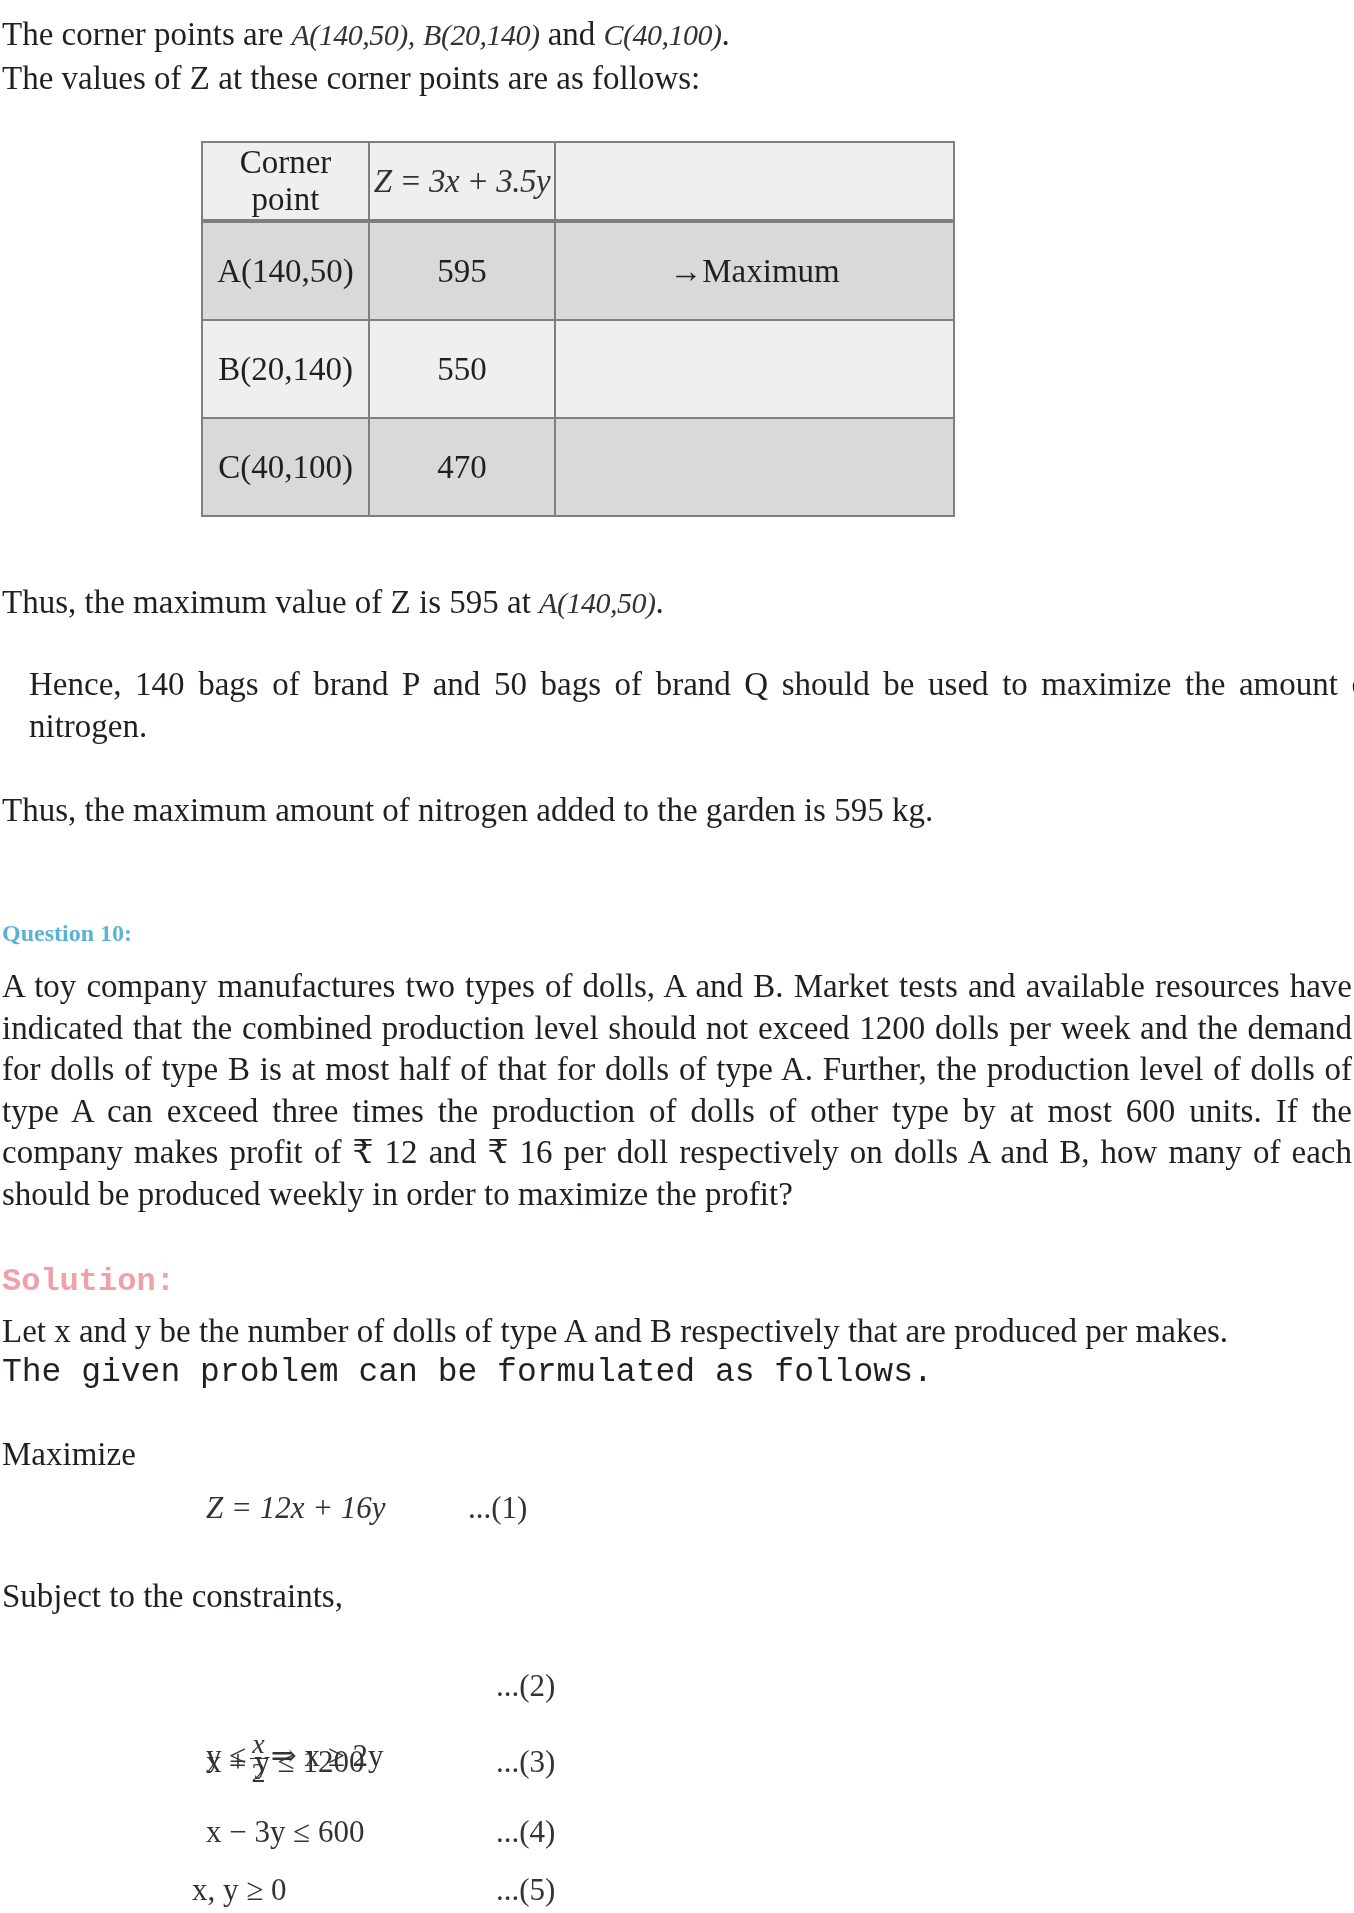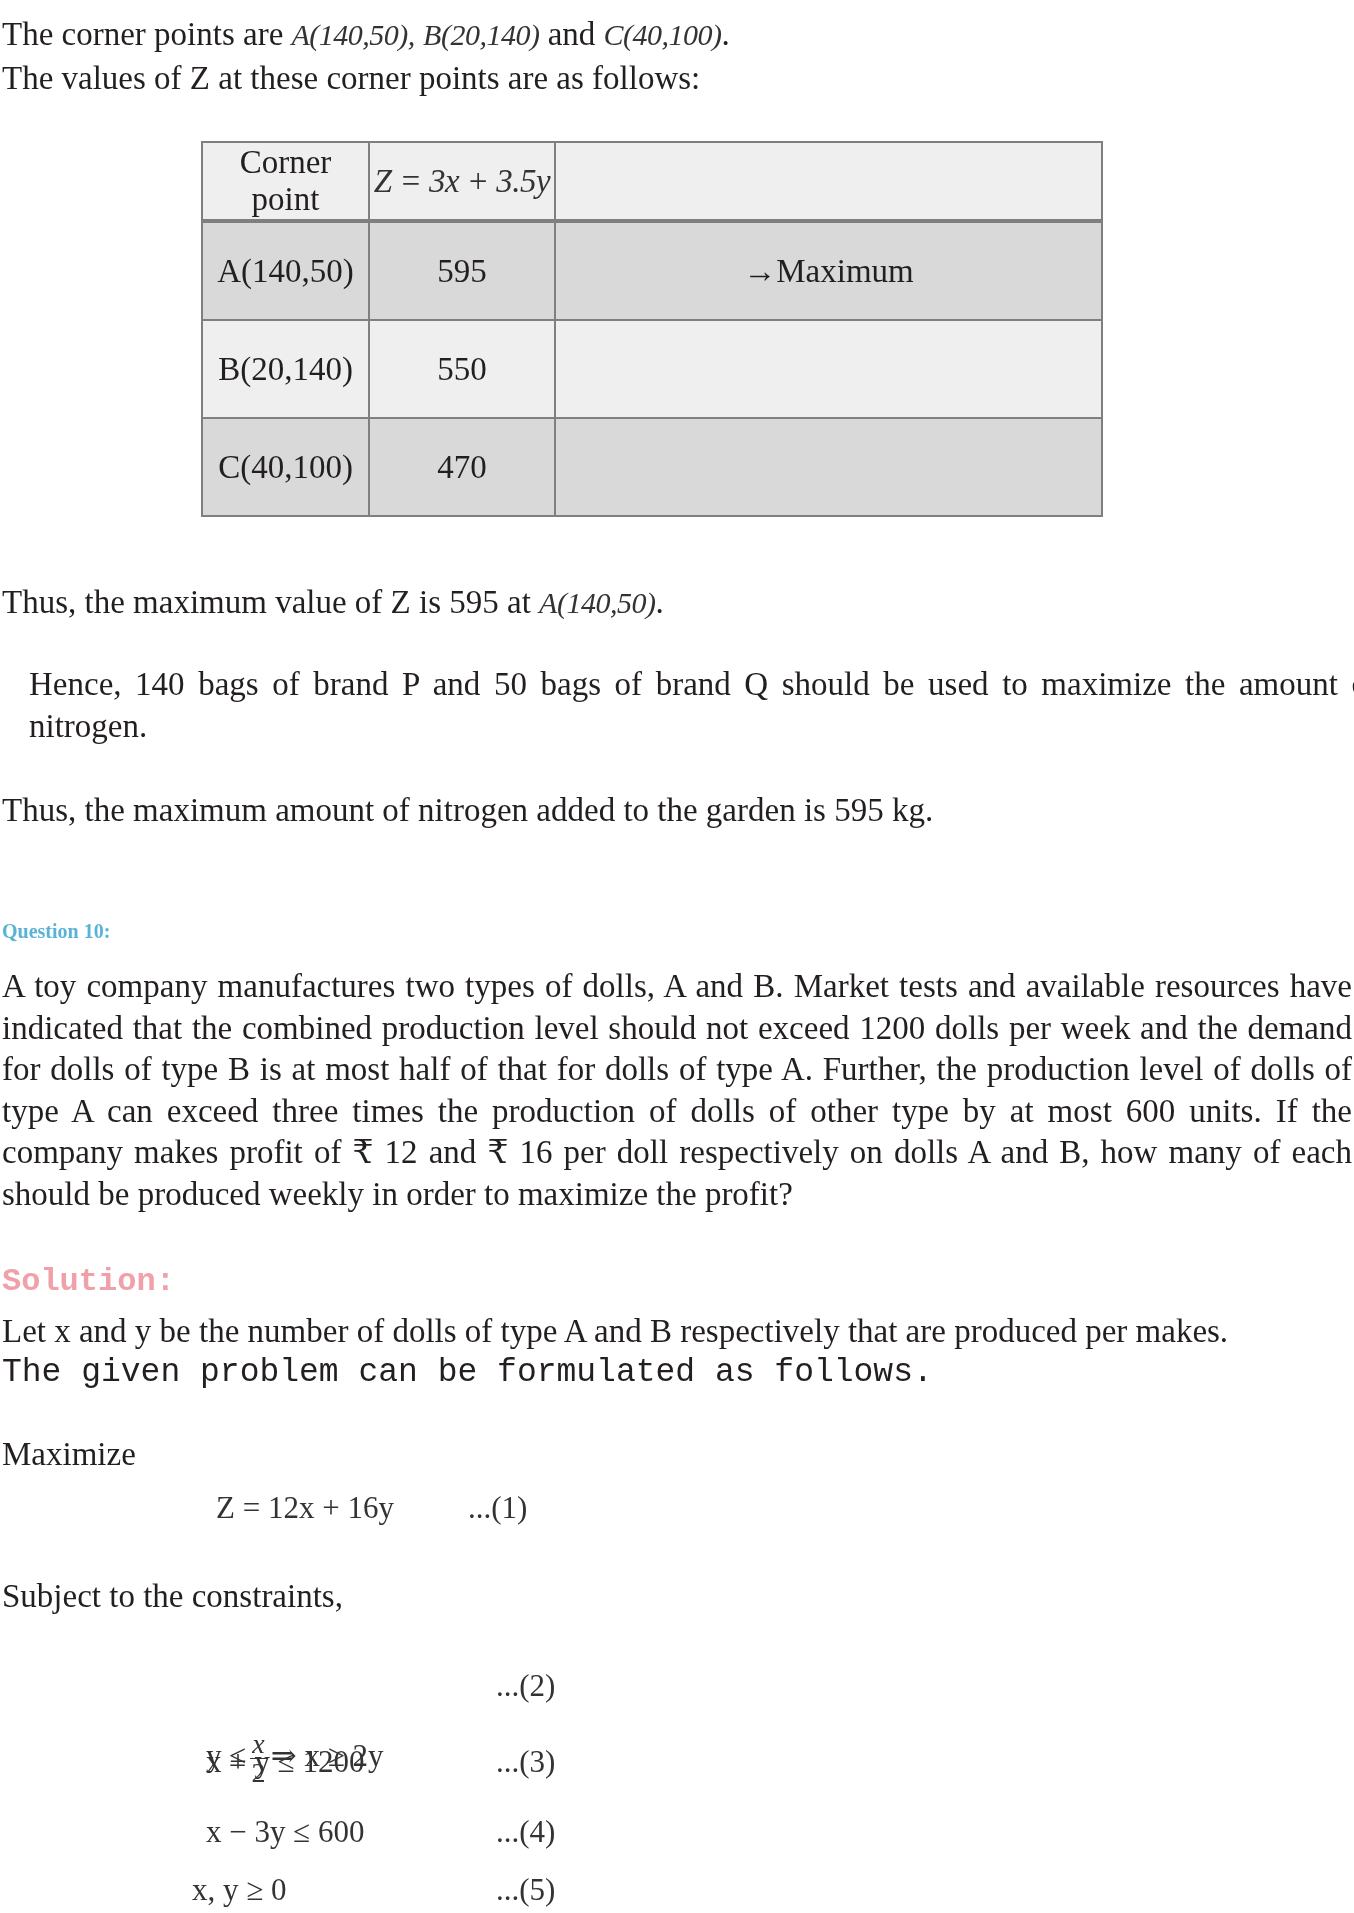--- a/index.html
+++ b/index.html
@@ -2,23 +2,23 @@
 <html><head>
 <meta charset="utf-8">
 <style>
   html, body { margin:0; padding:0; background:#ffffff; }
   body { width:1354px; height:1913px; position:relative; overflow:hidden;
          font-family:"Liberation Serif", "DejaVu Serif", serif; color:#231f20; }
   .line { position:absolute; left:2px; font-size:33px; line-height:40px; white-space:nowrap; }
   .just { position:absolute; left:2px; width:1350px; font-size:33px; line-height:41.5px;
           text-align:justify; text-align-last:left; }
   .math { font-style:italic; font-size:30px; color:#333; letter-spacing:-0.5px; }
-  .q-title { position:absolute; left:2px; font-size:20px; font-weight:bold; color:#5ab3d6; }
+  .q-title { position:absolute; left:2px; font-size:24px; font-weight:bold; color:#5ab3d6; }
   .s-title { position:absolute; left:2px; font-size:32px; font-weight:bold; color:#f0a0a8;font-family:Liberation Mono, monospace; }
-  table.cp { position:absolute; left:201px; top:141px; width:902px; border-collapse:collapse;
+  table.cp { position:absolute; left:201px; top:141px; width:754px; border-collapse:collapse;
              border:2px solid #7f7f7f;font-family:Liberation Serif, serif; }
   table.cp td { border:2px solid #7f7f7f; text-align:center; font-size:33px; padding:0; }
   table.cp tr.hdr td { background:#efefef; height:76px; border-bottom:4px solid #7f7f7f; }
   table.cp tr.odd td { background:#d9d9d9; height:96px; }
   table.cp tr.even td { background:#efefef; height:96px; }
   .eq { position:absolute; font-size:31px; white-space:nowrap; color:#333; }
   .tag { position:absolute; font-size:31px; white-space:nowrap; color:#333; }
   .frac { display:inline-block; vertical-align:middle; text-align:center; font-size:28px; line-height:28px; margin:0 4px; }
   .frac span { display:block; }
   .frac .num { border-bottom:1.5px solid #333; padding:0 2px; font-style:italic; }
@@ -68,21 +68,21 @@
 <div class="line" style="top:790px;">Thus, the maximum amount of nitrogen added to the garden is 595 kg.</div>
 
 <div class="q-title" style="top:920px;">Question 10:</div>
 <div class="just" style="top:966px;">A toy company manufactures two types of dolls, A and B. Market tests and available resources have indicated that the combined production level should not exceed 1200 dolls per week and the demand for dolls of type B is at most half of that for dolls of type A. Further, the production level of dolls of type A can exceed three times the production of dolls of other type by at most 600 units. If the company makes profit of ₹ 12 and ₹ 16 per doll respectively on dolls A and B, how many of each should be produced weekly in order to maximize the profit?</div>
 
 <div class="s-title" style="top:1263px;">Solution:</div>
 <div class="line" style="top:1311px;">Let x and y be the number of dolls of type A and B respectively that are produced per makes.</div>
 <div class="line" style="top:1353px;font-family:Liberation Mono, monospace;">The given problem can be formulated as follows.</div>
 <div class="line" style="top:1434px;">Maximize</div>
 
-<div class="eq" style="left:216px; top:1490px;">Z = 12x + 16y</div>
+<div class="eq" style="left:206px; top:1490px;font-style:italic;">Z = 12x + 16y</div>
 <div class="tag" style="left:468px; top:1490px;">...(1)</div>
 
 <div class="line" style="top:1576px;">Subject to the constraints,</div>
 
 <div class="eq" style="left:206px; top:1744px;">x + y ≤ 1200</div>
 <div class="tag" style="left:496px; top:1668px;">...(2)</div>
 
 <div class="eq" style="left:206px; top:1730px;">
   <span>y ≤</span><span class="frac"><span class="num">x</span><span class="den">2</span></span><span>⇒ x ≥ 2y</span>
 </div>

